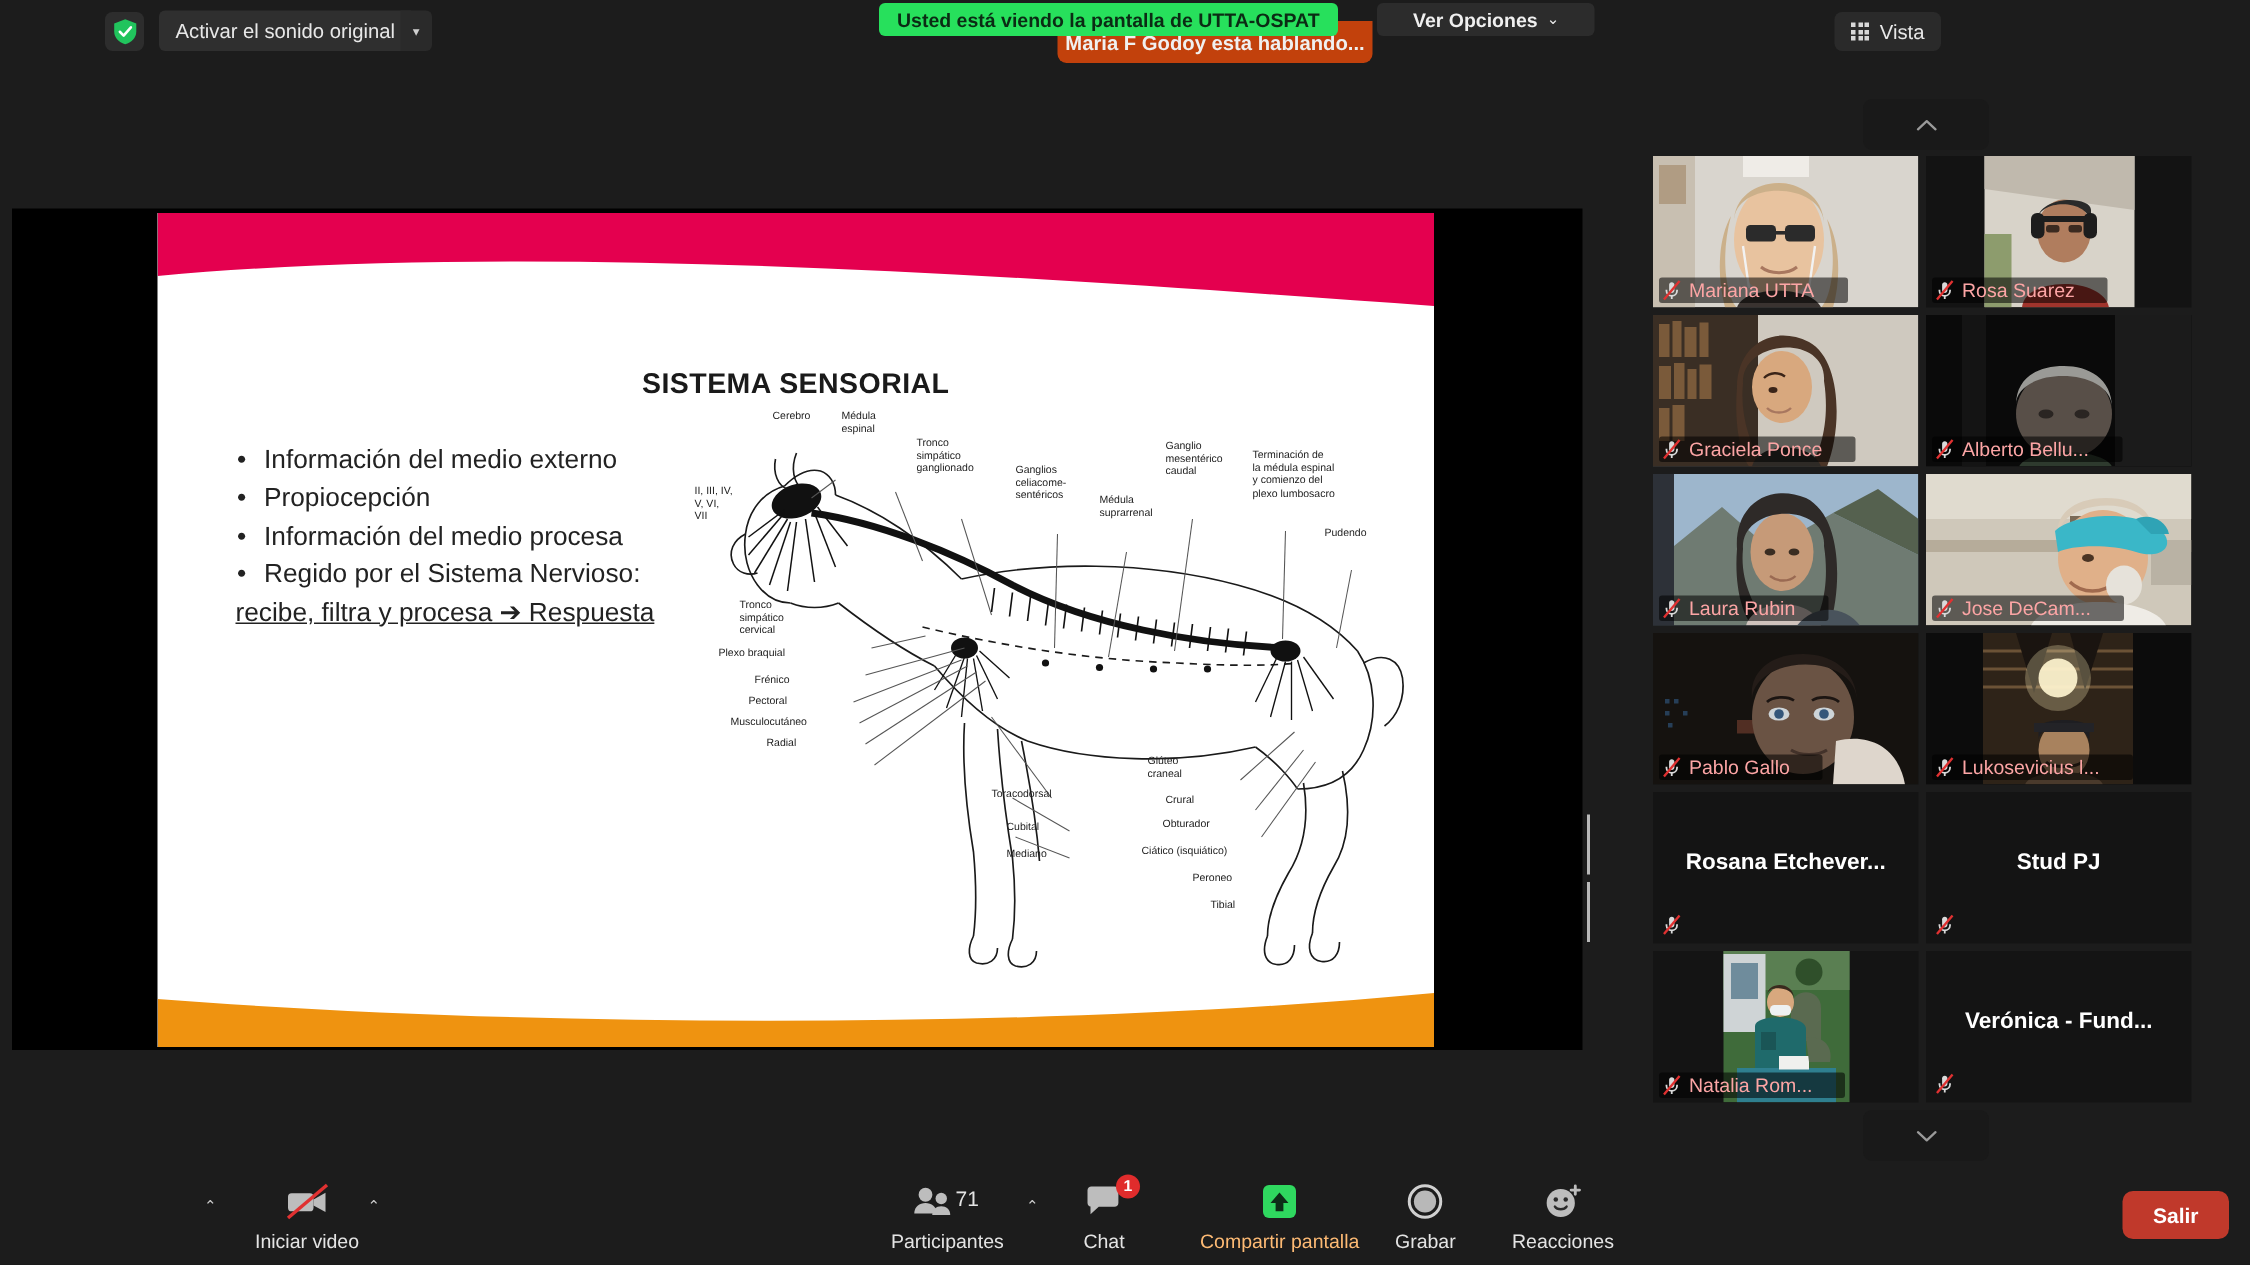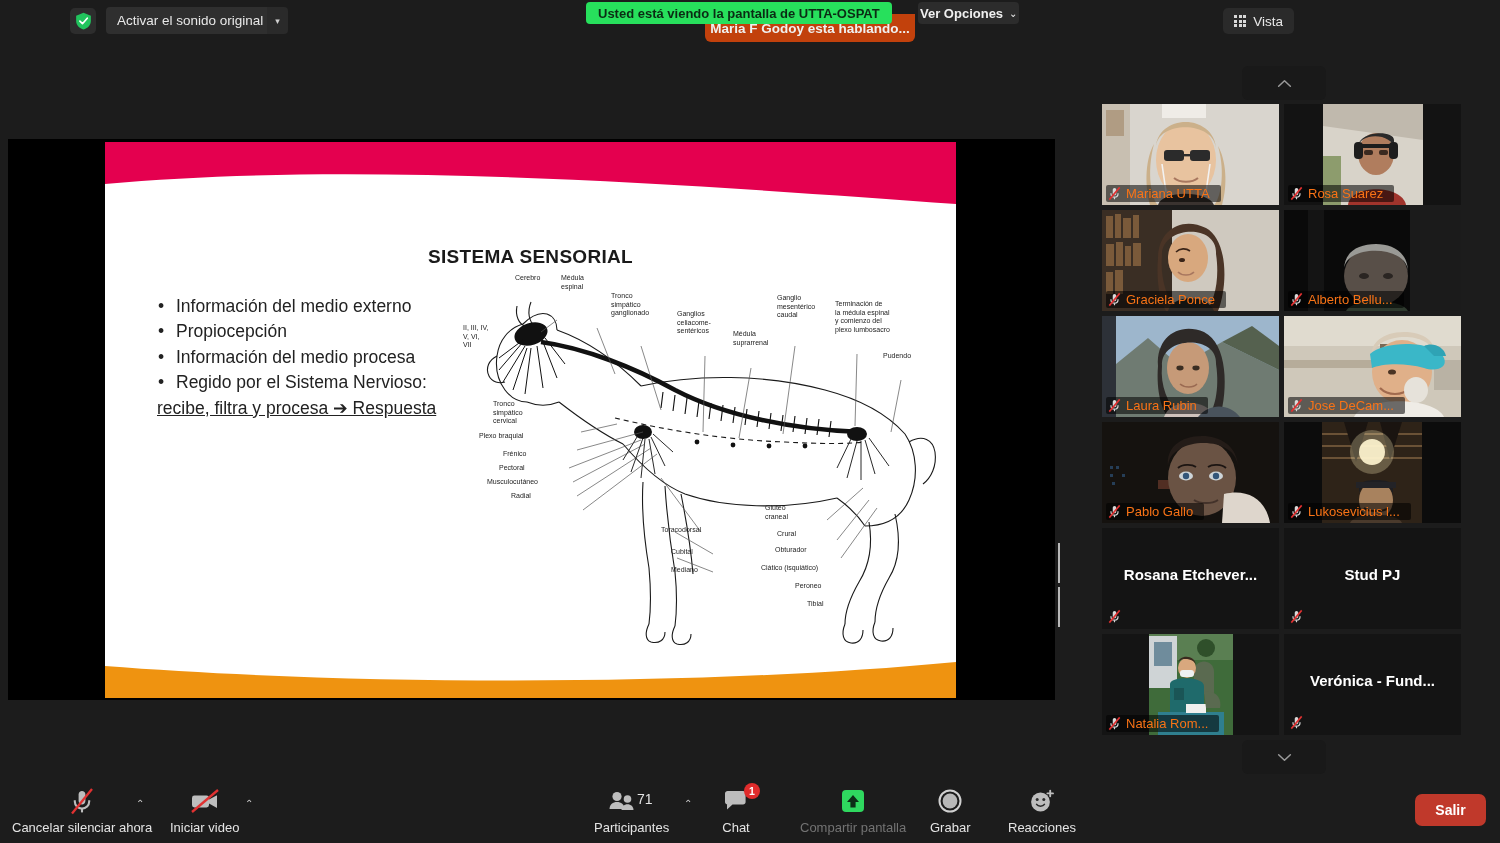--- a/index.html
+++ b/index.html
@@ -39,21 +39,21 @@
   }
   .speaker-pill {
     position: absolute; left: 645px; top: 14px; width: 210px; height: 28px;
     background: #c2410c; border-radius: 0 0 6px 6px;
     display: flex; align-items: center; justify-content: center;
     color: #f0f0f0; font-size: 13.5px; font-weight: bold; white-space: nowrap; overflow: hidden;
   }
   .view-options {
     position: absolute; left: 858px; top: 2px; height: 22px;
     background: #2c2c2c; border-radius: 4px;
-    display: flex; align-items: center; gap: 6px; padding: 0 2px;
+    display: flex; align-items: center; gap: 6px; padding: 0 24px;
     color: #f0f0f0; font-size: 13px; font-weight: bold; white-space: nowrap;
   }
   .view-options .cv { font-size: 10px; font-weight: normal; }
 
   .vista-btn {
     position: absolute; right: 10px; top: 8px; height: 26px;
     background: #2a2a2a; border-radius: 5px;
     display: flex; align-items: center; gap: 7px; padding: 0 11px;
     color: #e8e8e8; font-size: 13.5px;
   }
@@ -100,22 +100,22 @@
   .scroll-up { top: 6px; }
   .scroll-dn { top: 680px; }
   .chev { width: 15px; height: 9px; }
 
   .tiles { position: absolute; left: 6px; top: 44px; width: 384px; display: flex; flex-wrap: wrap; gap: 5px; }
   .tile { position: relative; width: 177px; height: 101px; background: #141414; overflow: hidden; }
   .tile .vidwrap { position: absolute; inset: 0; overflow: hidden; }
   .tile .nametag {
     position: absolute; left: 4px; bottom: 3px; max-width: 168px;
     display: flex; gap: 5px;
-    background: rgba(0,0,0,.55); padding: 1px 11px 1px 2px; border-radius: 2px;
-    color: #f97316; font-size: 13px; white-space: nowrap; overflow: hidden;
+    background: rgba(0,0,0,.55); padding: 1px 22px 1px 2px; border-radius: 2px;
+    color: #fca5a5; font-size: 13px; white-space: nowrap; overflow: hidden;
   }
   .tile.noavatar .nametag { background: transparent; position: absolute; left: 4px; bottom: 4px; }
   .tile .centername {
     position: absolute; left: 0; right: 0; top: 38px; text-align: center;
     color: #fff; font-size: 15px; font-weight: bold;
   }
   .mic-off { width: 13px; height: 15px; flex: 0 0 auto; }
 
   
   .toolbar { position: absolute; left: 0; bottom: 0; width: 1500px; height: 63px; background: #1c1c1c; }
@@ -711,31 +711,20 @@
 
     <div class="scroll-btn scroll-dn">
       <svg class="chev" viewBox="0 0 16 10">
         <path d="M1.5 2 L8 8 L14.5 2" stroke="#9a9a9a" stroke-width="1.7" fill="none" stroke-linecap="round" stroke-linejoin="round"></path>
       </svg>
     </div>
   </div>
 
   <div class="toolbar">
 
-    <div class="tb-item" style="left:12px;">
-      <div class="tb-ico">
-        <svg width="26" height="28" viewBox="0 0 26 28">
-          <path d="M13 4 C14.9 4 16.4 5.5 16.4 7.4 V14 C16.4 15.9 14.9 17.4 13 17.4 C11.1 17.4 9.6 15.9 9.6 14 V7.4 C9.6 5.5 11.1 4 13 4Z" fill="#bdbdbd"></path>
-          <path d="M5.8 13.3 V14.4 C5.8 18.4 9 21.6 13 21.6 C17 21.6 20.2 18.4 20.2 14.4 V13.3" stroke="#bdbdbd" stroke-width="2.1" fill="none"></path>
-          <path d="M13 21.6 V25.4" stroke="#bdbdbd" stroke-width="2.1"></path>
-          <path d="M3 26.4 L23 2" stroke="#e03131" stroke-width="2.3"></path>
-        </svg>
-      </div>
-      <div class="tb-lbl">Cancelar silenciar ahora</div>
-    </div>
     <div class="tb-caret" style="left:136px;">
       <span>⌃</span>
     </div>
 
     <div class="tb-item" style="left:170px;">
       <div class="tb-ico">
         <svg width="32" height="28" viewBox="0 0 32 28">
           <rect x="3" y="8.5" width="17" height="12" rx="2.4" fill="#bdbdbd"></rect>
           <path d="M20 12.6 L28 8.2 V21 L20 16.6Z" fill="#bdbdbd"></path>
           <path d="M3 25 L29 3" stroke="#e03131" stroke-width="2.3"></path>
@@ -766,21 +755,21 @@
     <div class="tb-item" style="left:722px;">
       <div class="tb-ico" style="position:relative;">
         <svg width="28" height="24" viewBox="0 0 28 24">
           <path d="M3 4.5 C3 3 4.2 2 5.6 2 H21 C22.5 2 23.6 3 23.6 4.5 V13 C23.6 14.5 22.5 15.5 21 15.5 H10.5 L5 20.5 V15.5 H5.6 C4.2 15.5 3 14.5 3 13Z" fill="#bdbdbd"></path>
         </svg>
         <span class="badge">1</span>
       </div>
       <div class="tb-lbl">Chat</div>
     </div>
 
-    <div class="tb-item" style="left:800px; color:#737373;">
+    <div class="tb-item" style="left:800px; color:#fdba74;">
       <div class="tb-ico">
         <svg width="28" height="26" viewBox="0 0 28 26">
           <rect x="3" y="2" width="22" height="22" rx="4" fill="#2fd85f"></rect>
           <path d="M14 7 L20 14 H16.6 V19.5 H11.4 V14 H8Z" fill="#0d2e17"></path>
         </svg>
       </div>
       <div class="tb-lbl">Compartir pantalla</div>
     </div>
 
     <div class="tb-item" style="left:930px;">

